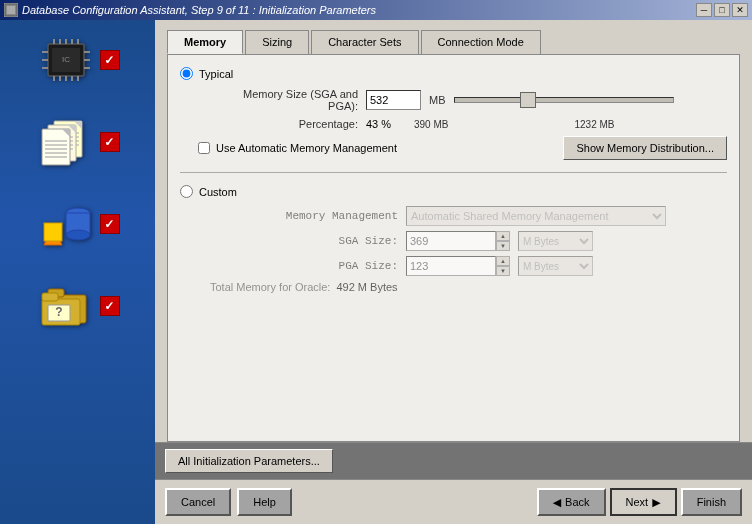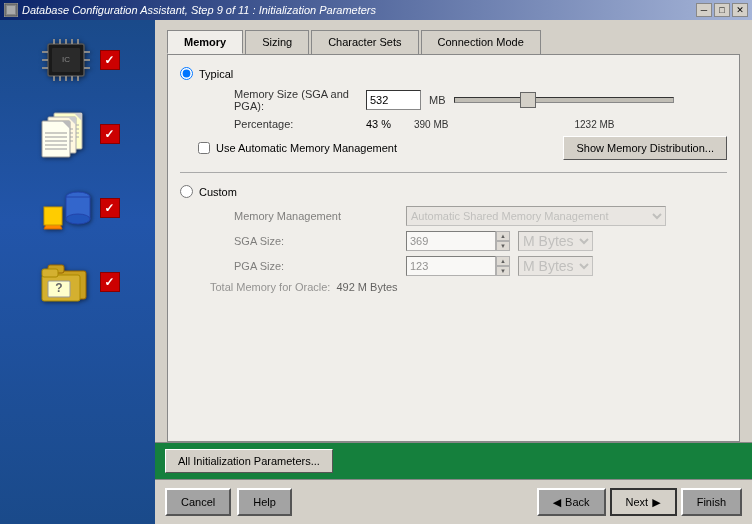--- a/index.html
+++ b/index.html
@@ -61,21 +61,21 @@
     }
 
     
     .sidebar {
       width: 155px;
       background: linear-gradient(to bottom, #1a4a8a 0%, #2255aa 40%, #1a4a8a 100%);
       display: flex;
       flex-direction: column;
       align-items: center;
       padding: 15px 10px;
-      gap: 24px;
+      gap: 32px;
       position: relative;
     }
 
     .sidebar-item {
       display: flex;
       align-items: center;
       position: relative;
     }
 
     .sidebar-icon {
@@ -149,27 +149,28 @@
     }
 
     .field-row {
       display: flex;
       align-items: center;
       gap: 8px;
     }
 
     .field-label {
       width: 160px;
-      text-align: left;
+      text-align: right;
       color: #333;
       padding-left: 36px;
     }
 
     .field-label-wide {
       width: 200px;
+      font-family: Liberation Mono, monospace;
     }
 
     input[type="text"] {
       height: 20px;
       border: 1px inset #888;
       background: white;
       padding: 0 3px;
       font-size: 11px;
     }
 
@@ -274,41 +275,41 @@
       display: flex;
       align-items: center;
       justify-content: center;
       font-size: 6px;
       cursor: pointer;
     }
 
     .unit-select {
       width: 75px;
       height: 20px;
-      font-size: 14px;
+      font-size: 10px;
       background: #e0ddd8;
       border: 1px inset #888;
     }
 
     .total-memory-row {
       display: flex;
       align-items: center;
       gap: 6px;
       margin-left: 12px;
     }
 
     .total-label {
       color: #555;
       font-size: 11px;
     }
 
     
     .bottom-bar {
       padding: 6px 10px;
-      background: #15803d;
+      background: #737373;
       border-top: 1px solid #888;
       display: flex;
       align-items: flex-start;
     }
 
     .all-init-btn {
       height: 24px;
       padding: 0 12px;
     }
 

